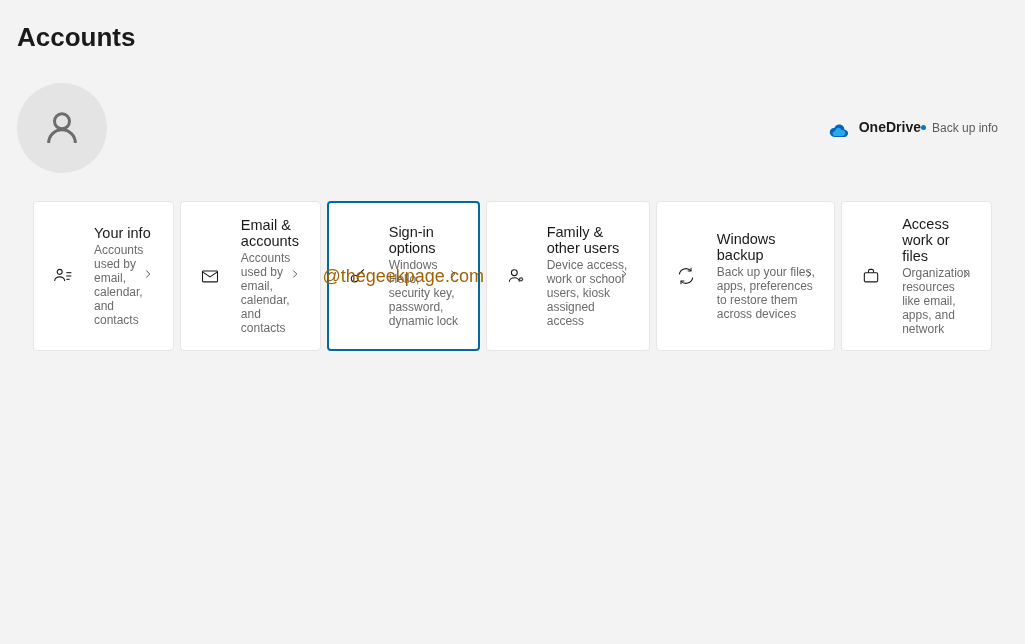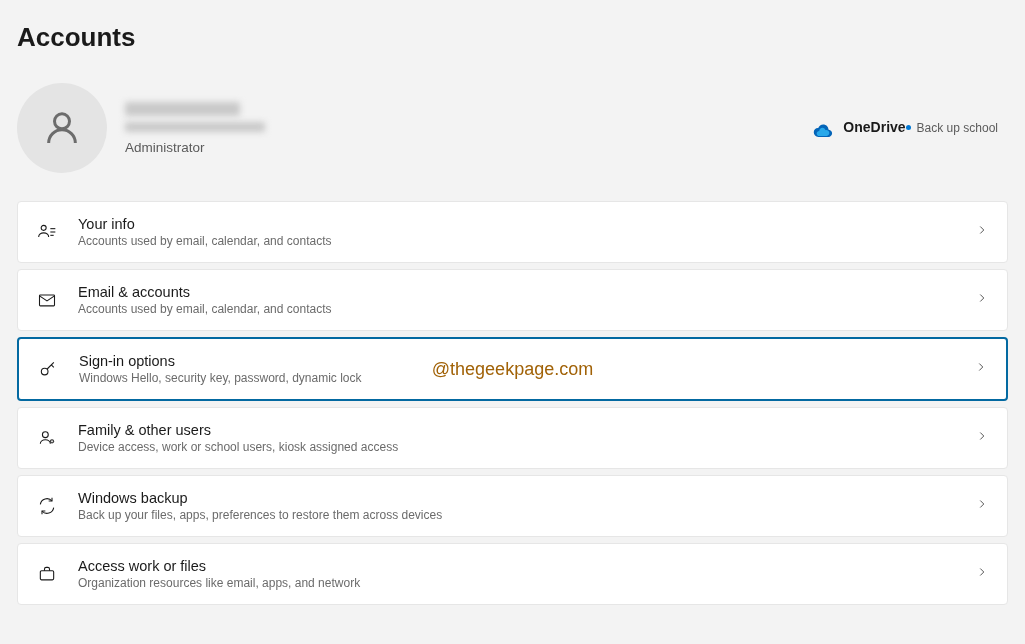--- a/index.html
+++ b/index.html
@@ -46,21 +46,21 @@
       width: 140px; height: 10px; background: #c9c9c9; border-radius:2px; filter: blur(3px); margin-bottom:6px;
     }
     .role { font-size: 13.5px; color: #5b5b5b; }
     .onedrive-block { display:flex; align-items:flex-start; gap:10px; padding-right:10px; }
     .cloud-icon { width:22px; height:15px; margin-top:4px; }
     .od-text { display:flex; flex-direction:row; }
     .od-title { font-size:14px; font-weight:600; color:#1a1a1a; }
     .od-sub-row { display:flex; align-items:center; gap:6px; margin-top:2px; }
     .od-dot { width:5px; height:5px; border-radius:50%; background:#0078d4; }
     .od-sub { font-size:12px; color:#5b5b5b; }
-    .list { padding: 0 17px; display:flex; flex-direction:column; gap:6px; }
+    .list { padding: 0 33px; display:flex; flex-direction:row; gap:6px; }
     .item {
       background: #ffffff;
       border: 1px solid #e6e6e6;
       border-radius: 4px;
       display:flex;
       align-items:center;
       padding: 14px 18px;
       position: relative;
       min-height: 62px;
     }
@@ -90,36 +90,31 @@
 <h1 class="page-title">Accounts</h1>
 
 <div class="profile-row">
   <div class="profile-left">
     <div class="avatar">
       <svg viewBox="0 0 24 24">
           <circle cx="12" cy="8" r="4.5"></circle>
           <path d="M4 21c0-4.4 3.6-8 8-8s8 3.6 8 8"></path>
         </svg>
     </div>
-    <div class="profile-info">
-      <div class="blurred-name"></div>
-      <div class="blurred-email"></div>
-      <div class="role">Administrator</div>
-    </div>
   </div>
   <div class="onedrive-block">
     <svg class="cloud-icon" viewBox="0 0 24 16">
       <path d="M19 7c0-3-2.5-5.5-5.7-5.5-2.5 0-4.6 1.6-5.4 3.9C5.2 5.2 3 7.3 3 10c0 2.8 2.2 5 5 5h11c2.2 0 4-1.8 4-4 0-2-1.5-3.7-3.5-3.9C19.3 7 19 7 19 7z" fill="#0364B8"></path>
       <path d="M9 8.5c0-1.9 1.6-3.5 3.5-3.5 1.6 0 3 1.1 3.3 2.6.3-.1.6-.1.9-.1 1.8 0 3.3 1.5 3.3 3.3S18.5 14 16.7 14H9c-1.5 0-2.8-1.2-2.8-2.8S7.5 8.5 9 8.5z" fill="#28A8EA"></path>
     </svg>
     <div class="od-text">
       <div class="od-title">OneDrive</div>
       <div class="od-sub-row">
         <div class="od-dot"></div>
-        <div class="od-sub">Back up school</div>
+        <div class="od-sub">Back up info</div>
       </div>
     </div>
   </div>
 </div>
 
 <div class="list">
 
   <div class="item">
     <div class="item-icon">
       <svg viewBox="0 0 24 24">

